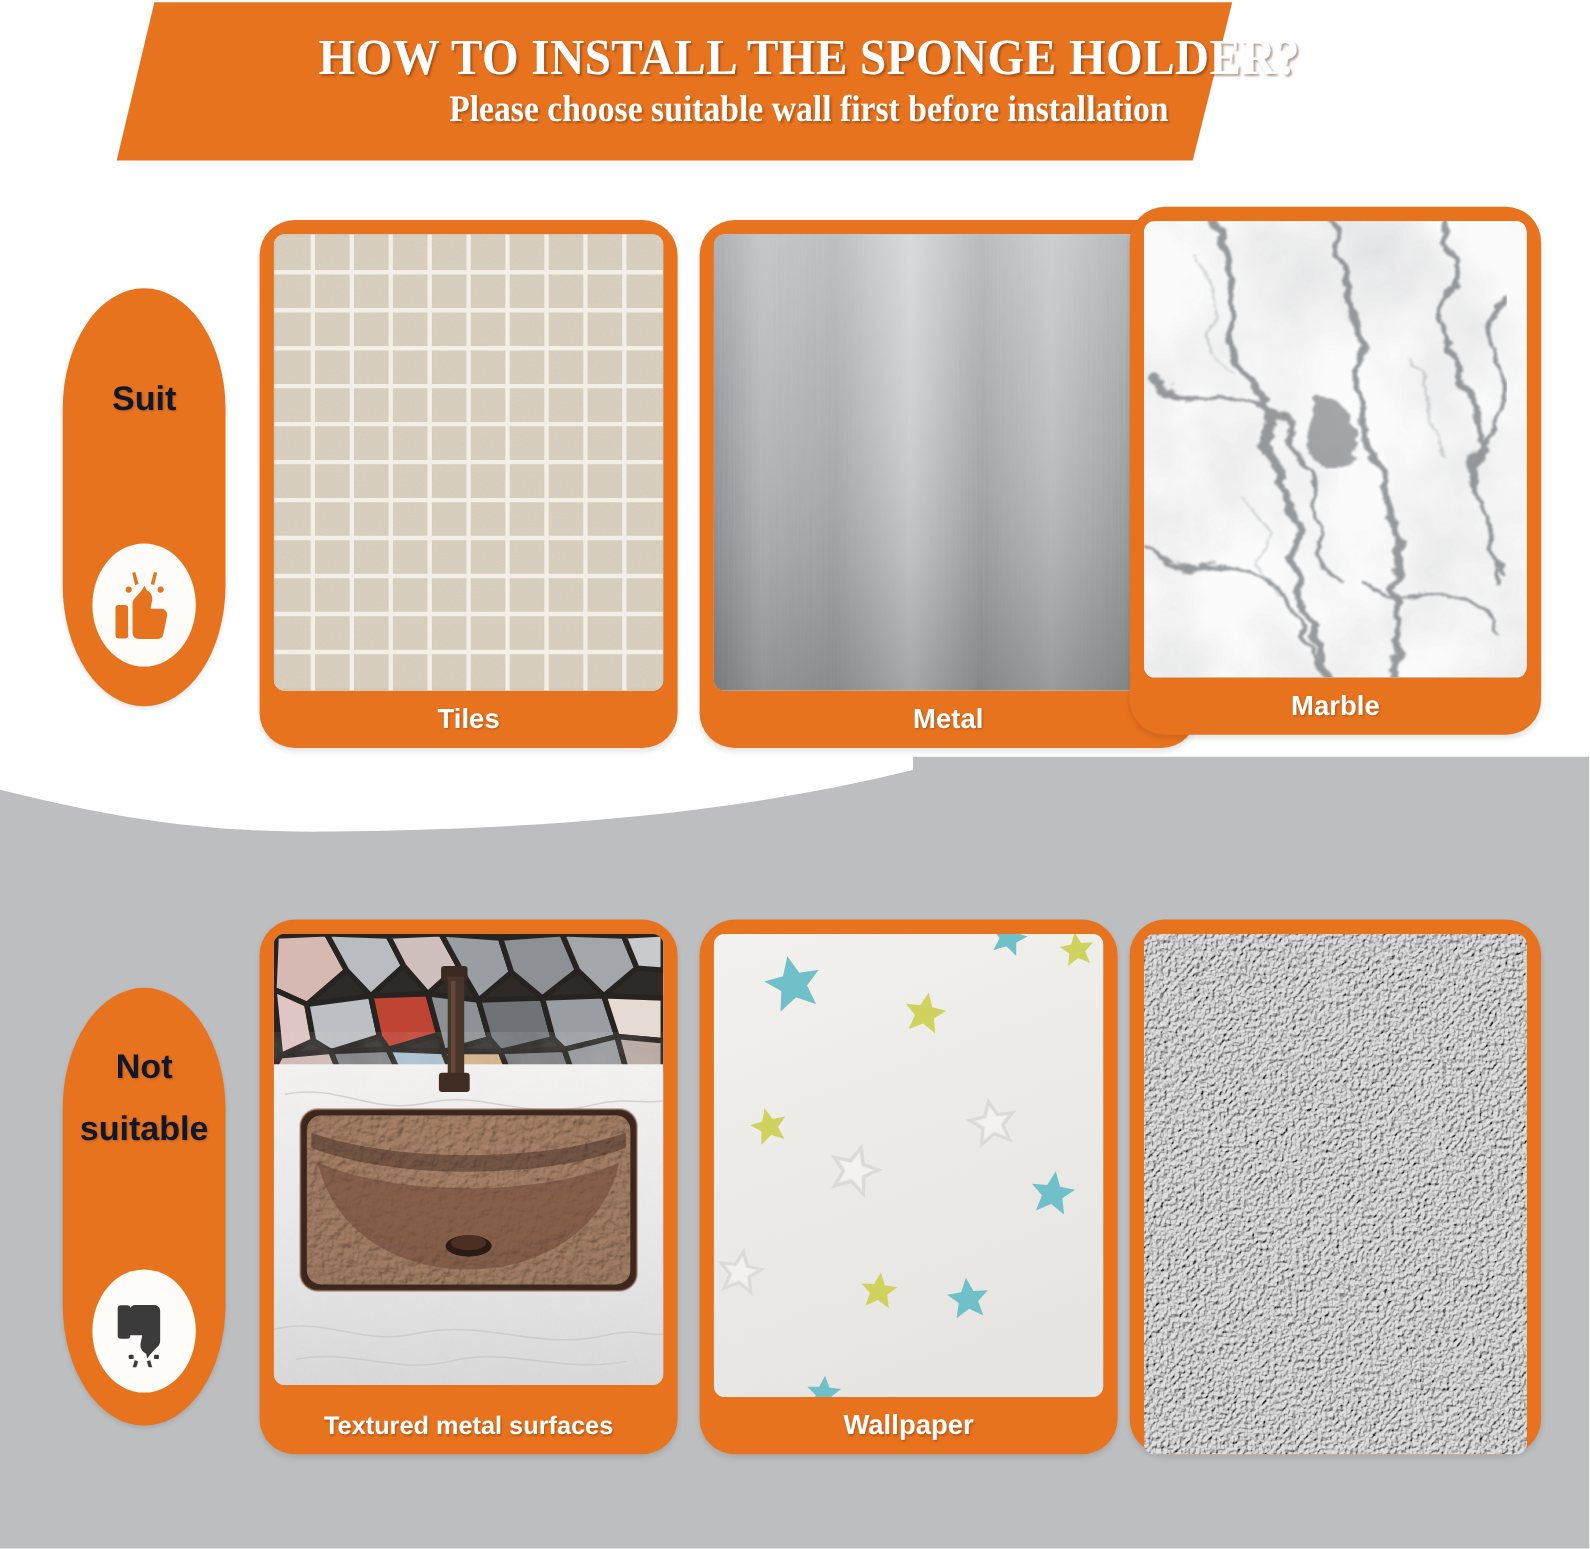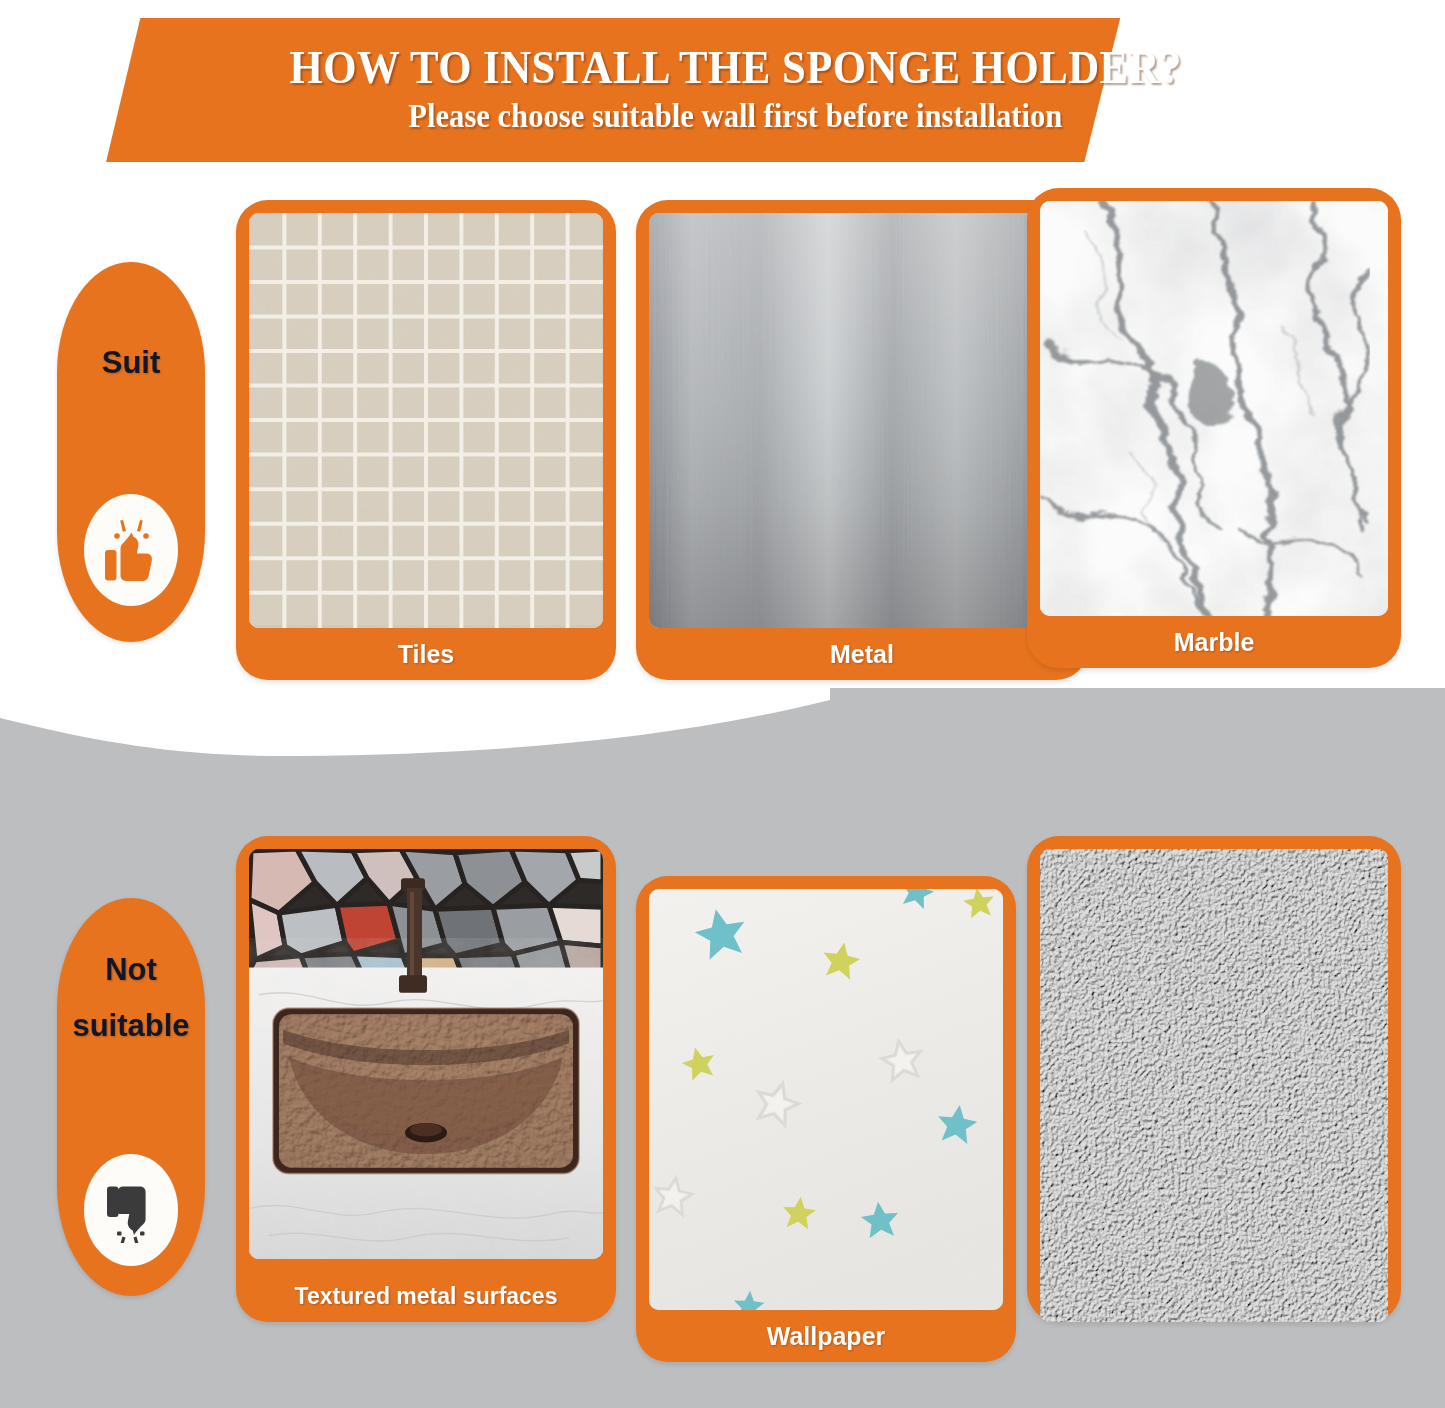--- a/index.html
+++ b/index.html
@@ -9,21 +9,21 @@
     background:#ffffff;
     font-family:"Liberation Sans", sans-serif;
     overflow:hidden;
   }
 
   
   #bg-wave { position:absolute; inset:0; z-index:0; }
 
   
   #header-banner {
-    position:absolute; left:0; top:16px; width:1179px; height:148px; z-index:2;
+    position:absolute; left:0; top:0; width:1179px; height:148px; z-index:2;
   }
   #header-banner svg { position:absolute; inset:0; }
   .banner-text-wrap {
     position:absolute; left:0; top:0; width:1445px; height:148px;
     display:flex; flex-direction:column; align-items:center; justify-content:center;
     padding-left:26px;
   }
   #banner-title {
     font-family:"Liberation Serif", serif;
     font-weight:bold;
@@ -96,21 +96,21 @@
     white-space:nowrap;
   }
   .card-caption.small { font-size:23px; }
 
   
   #card-tiles  { left:236px;  top:200px; width:380px; height:480px; }
   #card-metal  { left:636px;  top:200px; width:452px; height:480px; }
   #card-marble { left:1027px; top:188px; width:374px; height:480px; }
   
   #card-textured-metal { left:236px;  top:836px; width:380px; height:486px;gap:11px; }
-  #card-wallpaper      { left:636px;  top:836px; width:380px; height:486px;margin-top:40px; }
+  #card-wallpaper      { left:636px;  top:836px; width:380px; height:486px; }
   #card-rough          { left:1027px; top:836px; width:374px; height:486px; }
 
   svg.fill { display:block; width:100%; height:100%; }
 </style>
 </head>
 <body>
 
 <div id="bg-wave">
   <svg class="fill" viewBox="0 0 1445 1408" preserveAspectRatio="none">
     <rect x="0" y="0" width="1445" height="1408" fill="#ffffff"></rect>

